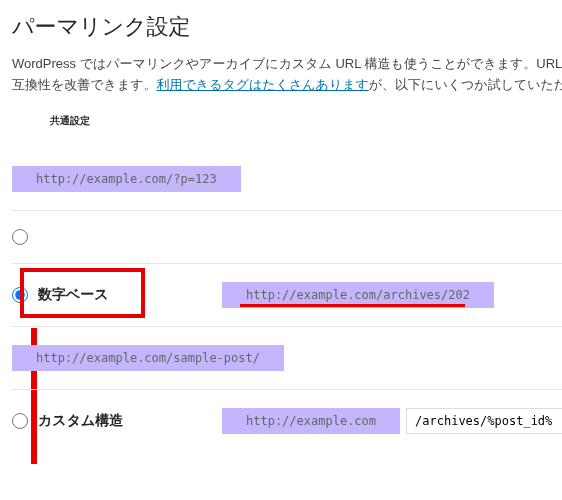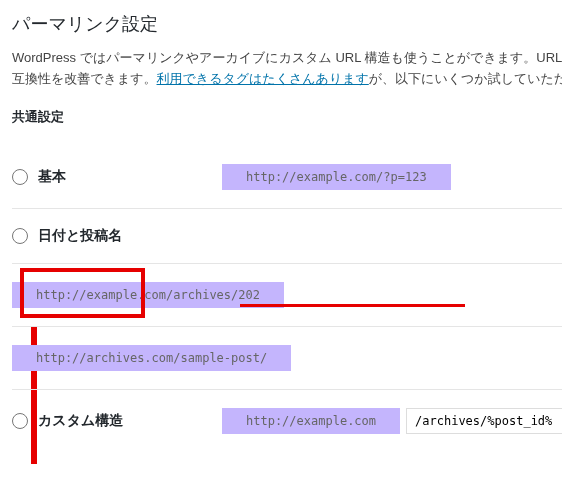--- a/index.html
+++ b/index.html
@@ -6,41 +6,42 @@
     body {
       font-family: -apple-system, BlinkMacSystemFont, "Segoe UI", "Hiragino Sans", "Hiragino Kaku Gothic ProN", Meiryo, sans-serif;
       font-size: 13px;
       color: #23282d;
       background: #fff;
       padding: 12px 0 12px 12px;
       width: 562px;
       overflow: hidden;
     }
     h1 {
-      font-size: 18px;
+      font-size: 22px;
       font-weight: 400;
       color: #23282d;
       margin-bottom: 12px;
     }
     .description {
       font-size: 13px;
       line-height: 1.6;
       color: #444;
       margin-bottom: 18px;
       white-space: nowrap;
     }
     .description a {
       color: #0073aa;
       text-decoration: underline;
     }
     h2 {
-      font-size: 13px;
+      font-size: 10px;
       font-weight: 600;
       color: #23282d;
       margin-bottom: 20px;
+      margin-left: 38px;
     }
     .option-row {
       display: flex;
       align-items: center;
       padding: 18px 0;
       border-bottom: 1px solid #e5e5e5;
       position: relative;
     }
     .option-row:last-child {
       border-bottom: none;
@@ -125,43 +126,42 @@
 <h2>共通設定</h2>
 
 <div class="options-wrapper">
 
   <svg class="arrow-svg" width="22" height="160">
     <line x1="11" y1="0" x2="11" y2="140" stroke="#e60000" stroke-width="6"></line>
     <polygon points="11,158 2,138 20,138" fill="#e60000"></polygon>
   </svg>
 
   <div class="option-row">
-    <label class="radio-label">
-      <input type="radio" name="permalink" style="">
-      <span class="label-text">基本</span>
-    </label>
     <code class="example-code">http://example.com/?p=123</code>
   </div>
 
   <div class="option-row">
     <label class="radio-label">
       <input type="radio" name="permalink" style="">
-      <span class="label-text">日付と投稿名</span>
     </label>
   </div>
 
 
   <div class="option-row">
     <div class="highlight-box"></div>
     <div class="underline-red"></div>
+    <label class="radio-label">
+      <input type="radio" name="permalink" checked="" style="">
+      <span class="label-text">数字ベース</span>
+    </label>
     <code class="example-code">http://example.com/archives/202</code>
   </div>
 
   <div class="option-row">
-    <code class="example-code">http://archives.com/sample-post/</code>
+    <code class="example-code">http://example.com/sample-post/</code>
   </div>
 
   <div class="option-row">
     <label class="radio-label">
       <input type="radio" name="permalink" style="">
       <span class="label-text">カスタム構造</span>
     </label>
     <div class="custom-row">
       <code class="example-code">http://example.com</code>
       <input type="text" class="custom-input" value="/archives/%post_id%" style="">

